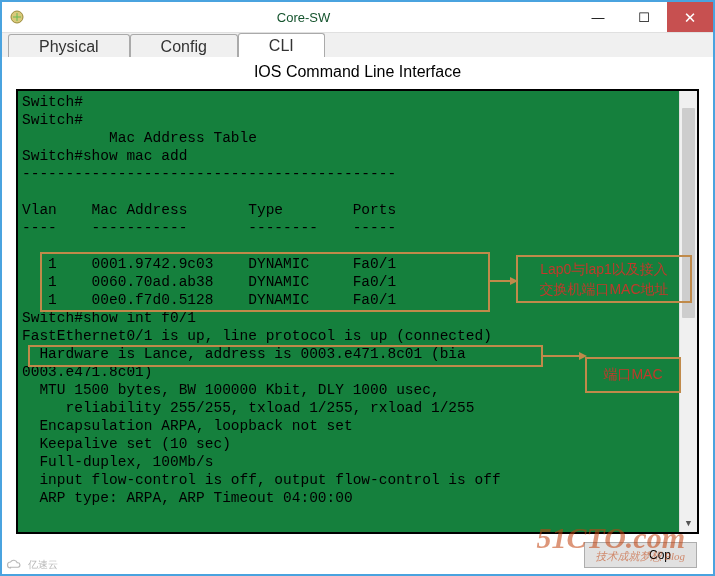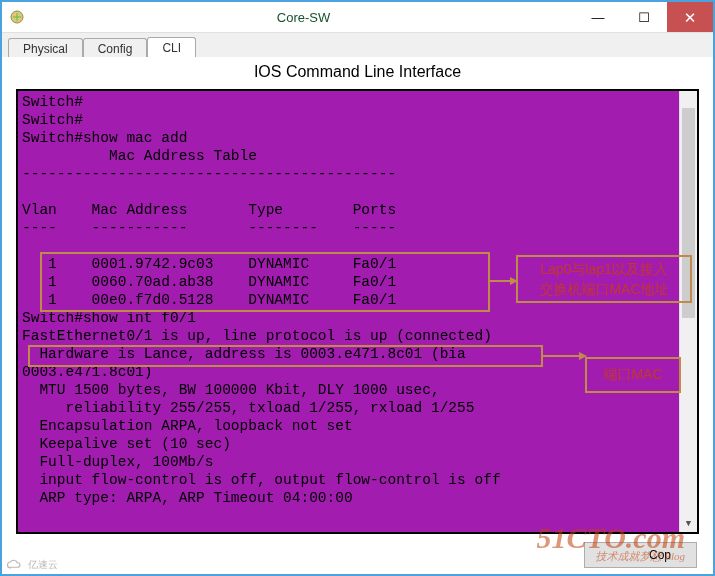--- a/index.html
+++ b/index.html
@@ -5,26 +5,26 @@
   html,body{margin:0;padding:0;font-family:"Segoe UI",Tahoma,sans-serif;font-size:13px;background:#fff;color:#000;}
   .window{width:715px;height:576px;box-sizing:border-box;border:2px solid #4aa3df;position:relative;background:#fff;}
   .titlebar{height:30px;background:#fff;border-bottom:1px solid #e0e0e0;display:flex;align-items:center;}
   .titlebar .icon{width:30px;display:flex;align-items:center;justify-content:center;}
   .titlebar .title{flex:1;text-align:center;font-size:13px;color:#14532d;}
   .winbtns{display:flex;height:100%;}
   .winbtn{width:46px;display:flex;align-items:center;justify-content:center;font-size:13px;line-height:1;}
   .winbtn.min,.winbtn.max{background:#fff;color:#000;}
   .winbtn.close{background:#c75050;color:#fff;font-size:15px;}
   .tabs{height:25px;background:#f0f0f0;border-bottom:1px solid #ccc;padding-left:6px;display:flex;align-items:flex-end;}
-  .tab{padding:3px 14px;border:1px solid #aaa;border-bottom:none;background:#f0f0f0;margin-right:0;font-size:12px;color:#333;position:relative;top:1px;border-radius:3px 3px 0 0;}
+  .tab{padding:3px 30px;border:1px solid #aaa;border-bottom:none;background:#f0f0f0;margin-right:0;font-size:16px;color:#333;position:relative;top:1px;border-radius:3px 3px 0 0;}
   .tab.active{background:#fff;border-bottom:1px solid #fff;}
   .pane{position:absolute;top:55px;left:0;right:0;bottom:0;background:#fff;}
   .cli-title{text-align:center;font-size:16px;padding:6px 0 4px;color:#000;}
   .terminal-wrap{position:absolute;top:32px;left:14px;right:14px;bottom:40px;}
-  .terminal{position:absolute;inset:0;border:2px solid #000;background:#a21caf;font-family:"Courier New",monospace;font-size:14.5px;line-height:18px;white-space:pre;color:#000;overflow:hidden;padding-left:11px;}
+  .terminal{position:absolute;inset:0;border:2px solid #000;background:#15803d;font-family:"Courier New",monospace;font-size:14.5px;line-height:18px;white-space:pre;color:#000;overflow:hidden;padding-left:11px;}
   .terminal-inner{position:absolute;top:2px;left:4px;right:20px;}
   .scrollbar{position:absolute;top:0;right:0;bottom:0;width:17px;background:#f0f0f0;border-left:1px solid #ddd;}
   .scroll-btn{height:17px;display:flex;align-items:center;justify-content:center;font-size:9px;color:#555;}
   .scroll-thumb{position:absolute;left:2px;right:2px;top:17px;height:210px;background:#cdcdcd;border-radius:1px;}
   .hl{position:absolute;border:2px solid #c08a4a;box-sizing:border-box;}
   .hl-lbl{position:absolute;border:2px solid #c08a4a;box-sizing:border-box;color:#c0392b;font-size:14px;padding:16px 6px;display:flex;align-items:center;justify-content:center;}
   .arrow{position:absolute;height:0;border-top:2px solid #c08a4a;}
   .arrow::after{content:'';position:absolute;right:-2px;top:-5px;border-left:8px solid #c08a4a;border-top:4px solid transparent;border-bottom:4px solid transparent;}
   .footer{position:absolute;bottom:6px;right:16px;display:flex;gap:6px;}
   .btn{min-width:72px;height:24px;border:1px solid #adadad;background:#e1e1e1;font-size:12px;display:flex;align-items:center;justify-content:center;padding-left:39px;}
@@ -59,22 +59,22 @@
     <div class="tab active">CLI</div>
   </div>
 
   <div class="pane">
     <div class="cli-title">IOS Command Line Interface</div>
 
     <div class="terminal-wrap">
       <div class="terminal">
         <div class="terminal-inner"><span>Switch#
 </span><span>Switch#
+</span><span>          Mac Address Table
 </span><span>Switch#show mac add
-</span><span>          Mac Address Table
 </span><span>-------------------------------------------
 </span><span>
 </span><span>Vlan    Mac Address       Type        Ports
 </span><span>----    -----------       --------    -----
 </span><span>
 </span><span>   1    0001.9742.9c03    DYNAMIC     Fa0/1
 </span><span>   1    0060.70ad.ab38    DYNAMIC     Fa0/1
 </span><span>   1    00e0.f7d0.5128    DYNAMIC     Fa0/1
 </span><span>Switch#show int f0/1
 </span><span>FastEthernet0/1 is up, line protocol is up (connected)

